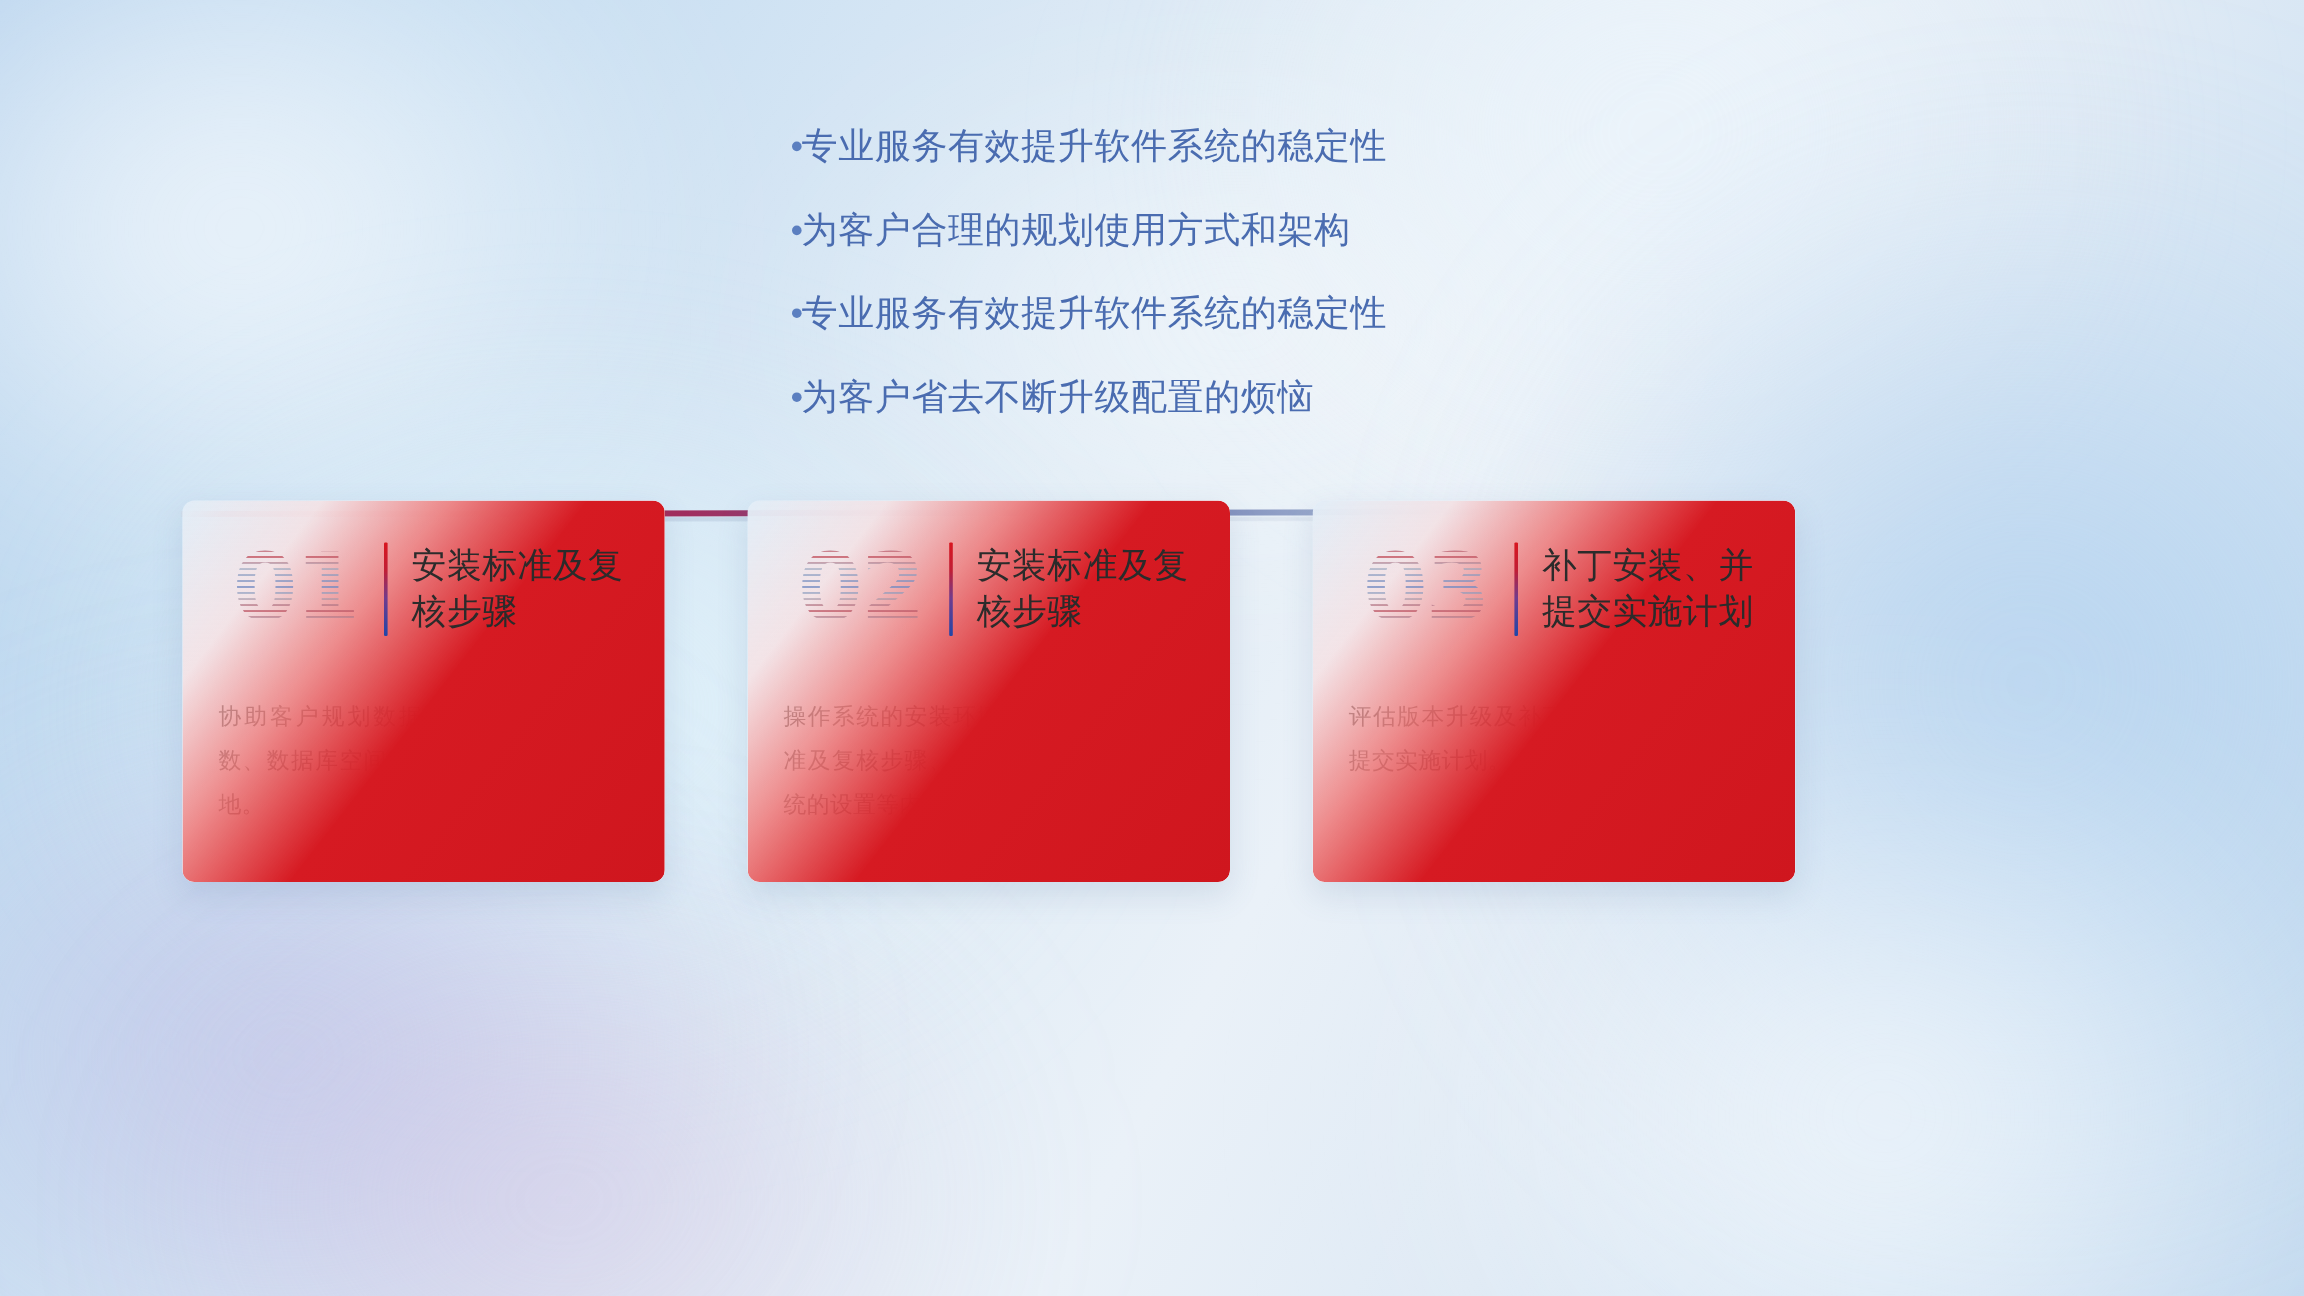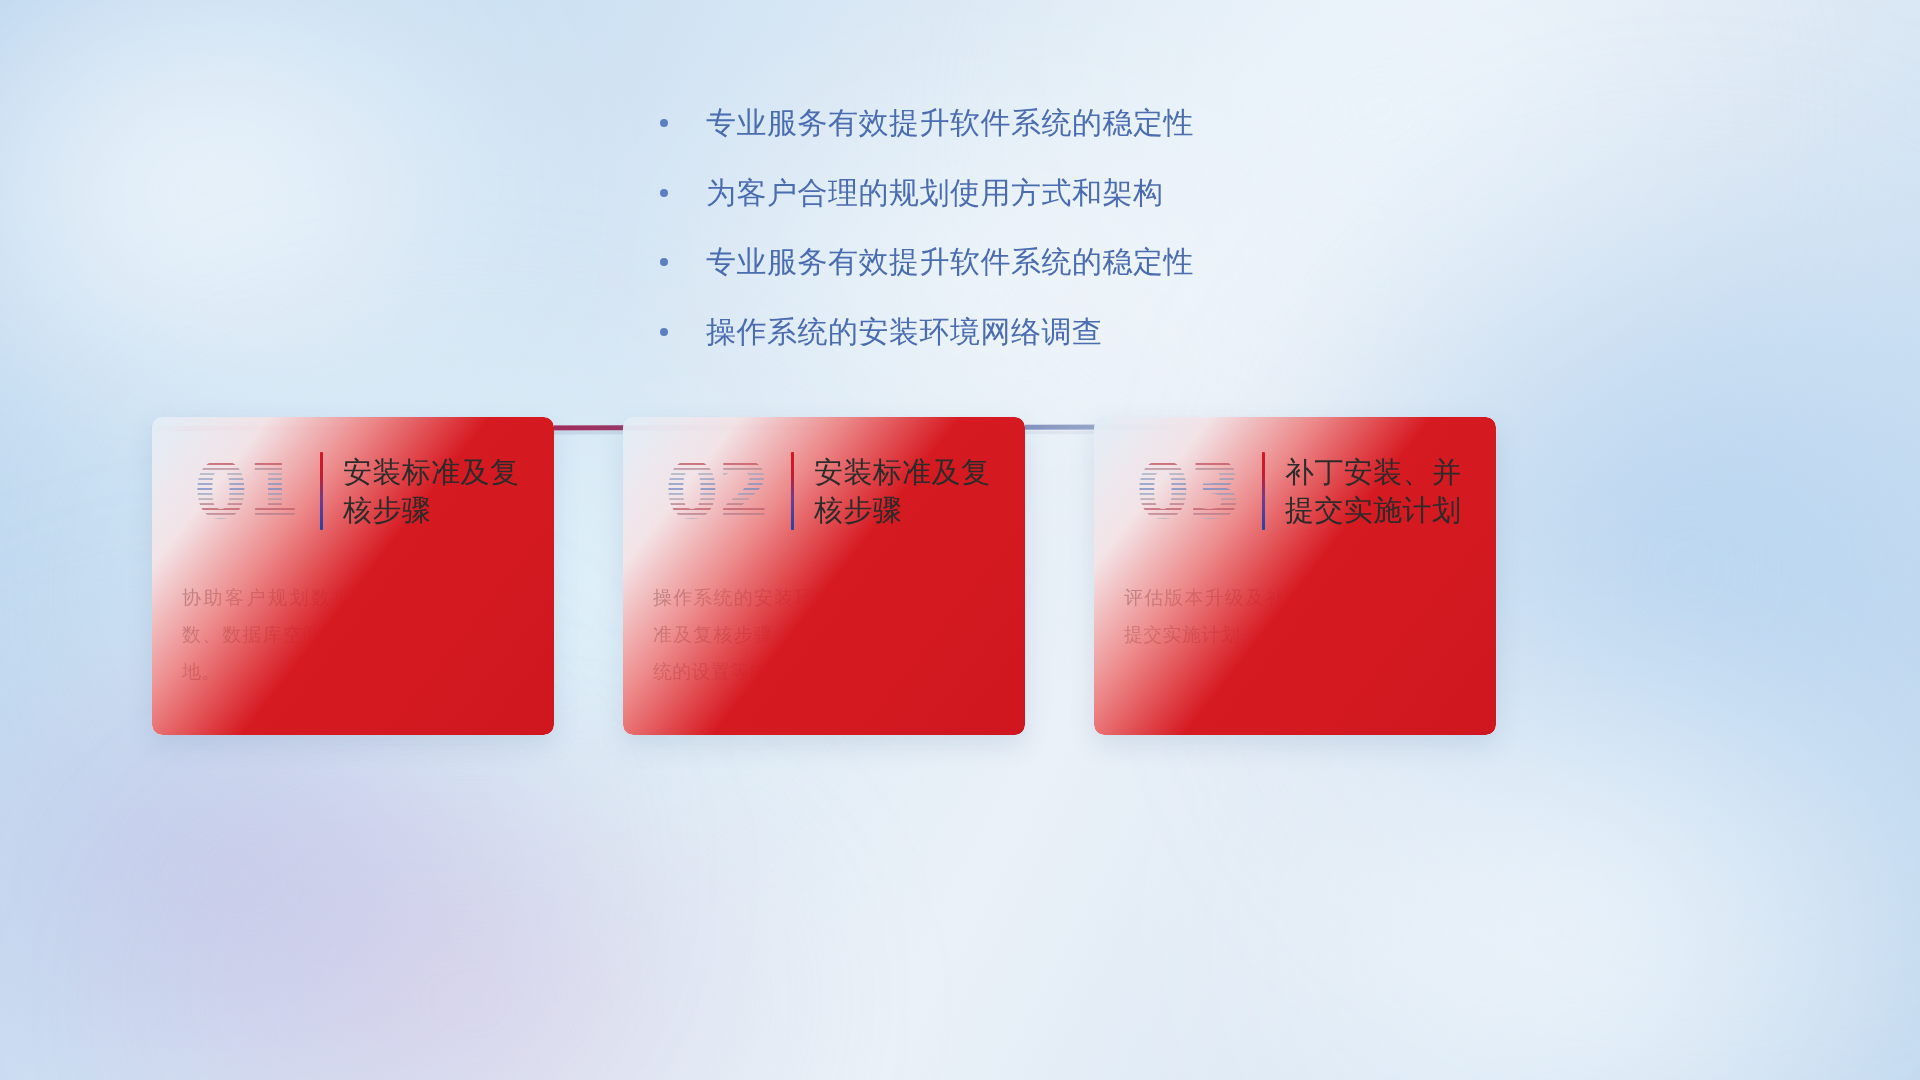--- a/index.html
+++ b/index.html
@@ -57,21 +57,20 @@
   .bullets{
     position:absolute;left:660px;top:104px;z-index:5;
   }
   .bullet-row{display:flex;align-items:baseline;margin-bottom:32px;}
   .bullet-dot{
     width:8px;height:8px;border-radius:50%;
     background:#5b7fc0;flex:0 0 auto;
     transform:translateY(-6px);
   }
   .bullet-text{
-    margin-left:38px;
     font-size:30px;
     line-height:1.25;
     color:#4a6cb0;
     letter-spacing:.5px;
     white-space:nowrap;
   }
 
   
   .divider-wrap{
     position:absolute;left:150px;top:418px;width:1620px;height:24px;z-index:5;
@@ -235,21 +234,21 @@
     <span class="bullet-text">为客户合理的规划使用方式和架构</span>
   </div>
 
   <div class="bullet-row">
     <span class="bullet-dot"></span>
     <span class="bullet-text">专业服务有效提升软件系统的稳定性</span>
   </div>
 
   <div class="bullet-row">
     <span class="bullet-dot"></span>
-    <span class="bullet-text">操作系统的安装环境网络调查</span>
+    <span class="bullet-text">为客户省去不断升级配置的烦恼</span>
   </div>
 
 </div>
 
 <div class="divider-wrap">
   <div class="divider-shadow"></div>
   <div class="divider"></div>
 </div>
 
 <div class="cards">

